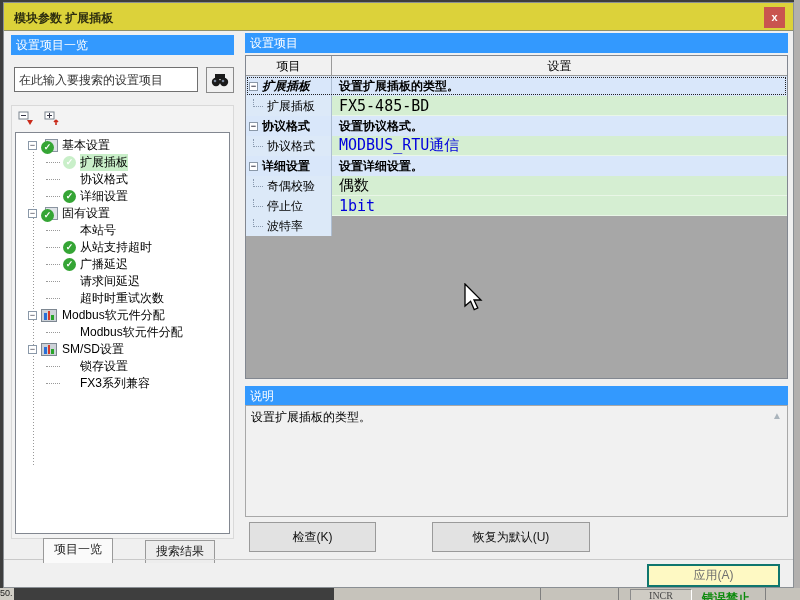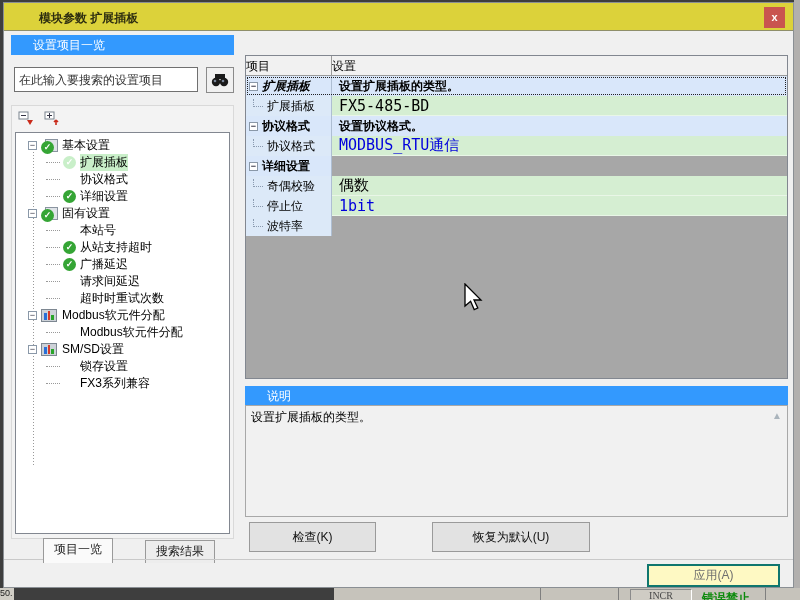--- a/index.html
+++ b/index.html
@@ -10,25 +10,25 @@
   }
   *{margin:0;padding:0;box-sizing:border-box;}
   html,body{width:800px;height:600px;overflow:hidden;}
   body{background:#3e3e3e;font-family:"Liberation Sans",sans-serif;position:relative;}
   .right-edge{position:absolute;left:794px;top:0;width:6px;height:588px;background:#b2b0ae;}
   .dialog{position:absolute;left:3px;top:2px;width:791px;height:586px;background:#f0f0f0;
           border:1px solid #8a8f94;}
   
   .titlebar{position:absolute;left:0;top:0;width:100%;height:28px;background:var(--titlebar);
             border-bottom:1px solid #8f8f6a;}
-  .titlebar .title{position:absolute;left:10px;top:7px;font-size:12px;color:#2e2e10;font-weight:bold;margin-left:25px;}
+  .titlebar .title{position:absolute;left:10px;top:7px;font-size:12px;color:#2e2e10;font-weight:bold;}
   .close{position:absolute;right:8px;top:4px;width:21px;height:21px;background:var(--close-button);
          border:none;color:#fff;font-size:11px;font-weight:bold;line-height:19px;text-align:center;cursor:default;}
   .panel-header{background:var(--panel-header);color:#fff;font-size:12px;line-height:20px;
-                padding-left:22px;height:20px;overflow:hidden;}
+                padding-left:5px;height:20px;overflow:hidden;}
   
   .lp-header{position:absolute;left:7px;top:32px;width:223px;}
   .search-row{position:absolute;left:7px;top:64px;width:223px;height:26px;}
   .search-input{position:absolute;left:3px;top:0;width:184px;height:25px;border:1px solid #707070;
                 font-size:12px;padding:0 4px;background:#fff;color:#222;font-family:"Liberation Sans",sans-serif;}
   .search-input::placeholder{color:#333;opacity:1;}
   .search-btn{position:absolute;right:0;top:0;width:28px;height:26px;background:#f0f0f0;
               border:1px solid #8a8a8a;display:flex;align-items:center;justify-content:center;}
   .tree-frame{position:absolute;left:7px;top:102px;width:223px;height:434px;
               border:1px solid #d9d9d9;background:#f3f3f3;}
@@ -58,21 +58,21 @@
   .dev i:nth-child(3){height:5px;background:#2aa52a;}
   .trow.sel .chk,.trow.sel .tlabel{background:var(--selected-tree-bg);}
   .tab-strip{position:absolute;left:7px;top:538px;height:22px;display:flex;align-items:flex-end;}
   .tab{font-size:12px;padding:2px 10px 3px;border:1px solid #9a9a9a;border-bottom:none;background:#ededed;color:#222;margin-left:32px;}
   .tab.active{background:#fafafa;padding-bottom:5px;position:relative;z-index:2;}
   
   .rp-header{position:absolute;left:241px;top:30px;width:543px;}
   .table-wrap{position:absolute;left:241px;top:52px;width:543px;height:324px;border:1px solid #828790;
               background:var(--empty-area);overflow:hidden;}
   .thead{display:flex;height:20px;background:#f1f1f1;border-bottom:1px solid #9a9a9a;font-size:12px;}
-  .th{line-height:20px;text-align:left;color:#000;}
+  .th{line-height:20px;text-align:center;color:#000;}
   .th.c1{width:86px;border-right:1px solid #9a9a9a;}
   .th.c2{flex:1;}
   .rrow{display:flex;height:20px;font-size:12px;position:relative;}
   .rrow .c1{width:86px;background:var(--item-col-bg);border-right:1px solid #aebed2;display:flex;
             align-items:center;overflow:hidden;white-space:nowrap;}
   .rrow .c2{flex:1;display:flex;align-items:center;padding-left:7px;overflow:hidden;white-space:nowrap;}
   .rrow.group .c1{font-weight:bold;background:var(--group-row-bg);}
   .rrow.group .c2{font-weight:bold;background:var(--group-row-bg);color:#000;}
   .rrow.group.first .c1{font-style:italic;}
   .rrow.value .c2{background:var(--value-row-bg);border-bottom:1px solid #e9f6e7;
@@ -242,20 +242,21 @@
           <span class="tlabel">FX3系列兼容</span>
         </div>
       </div>
   </div>
 
   <div class="tab-strip">
     <div class="tab active">项目一览</div>
     <div class="tab">搜索结果</div>
   </div>
 
+  <div class="panel-header rp-header">设置项目</div>
 
   <div class="table-wrap">
     <div class="thead">
       <div class="th c1">项目</div>
       <div class="th c2">设置</div>
     </div>
     <div id="tbody">
         <div class="rrow group selrow first">
           <div class="c1">
             <span class="tminus">−</span>
@@ -282,20 +283,21 @@
             <span class="tstub"></span>
             <span>协议格式</span>
           </div>
           <div class="c2 blue">MODBUS_RTU通信</div>
         </div>
         <div class="rrow group">
           <div class="c1">
             <span class="tminus">−</span>
             <span>详细设置</span>
           </div>
+          <div class="c2">设置详细设置。</div>
         </div>
         <div class="rrow value">
           <div class="c1">
             <span class="tstub"></span>
             <span>奇偶校验</span>
           </div>
           <div class="c2">偶数</div>
         </div>
         <div class="rrow value">
           <div class="c1">

